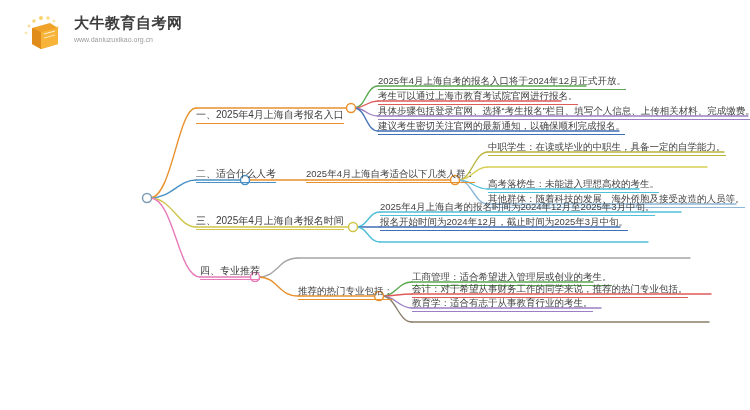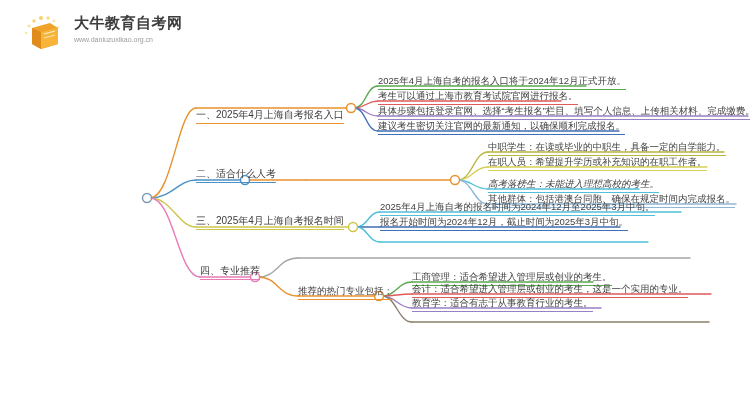--- a/index.html
+++ b/index.html
@@ -186,33 +186,33 @@
 
   <div class="node lvl1 ul" style="left:196px; top:108px; border-bottom-color:#e8912d;">一、2025年4月上海自考报名入口</div>
 
   <div class="node lvl2 ul" style="left:378px; top:74px; border-bottom-color:#5aa84f;">2025年4月上海自考的报名入口将于2024年12月正式开放。</div>
   <div class="node lvl2 ul" style="left:378px; top:89px; border-bottom-color:#e05a5a;">考生可以通过上海市教育考试院官网进行报名。</div>
   <div class="node lvl2 ul" style="left:378px; top:104px; border-bottom-color:#9b7fc4;">具体步骤包括登录官网、选择“考生报名”栏目、填写个人信息、上传相关材料、完成缴费。</div>
   <div class="node lvl2 ul" style="left:378px; top:119px; border-bottom-color:#3f6fb5;">建议考生密切关注官网的最新通知，以确保顺利完成报名。</div>
 
   <div class="node lvl1 ul" style="left:196px; top:167px; border-bottom-color:#4a90c4;">二、适合什么人考</div>
 
+  <div class="node lvl2 ul" style="left:306px; top:167px; border-bottom-color:#e8912d;">2025年4月上海自考适合以下几类人群：</div>
 
   <div class="node lvl3 ul" style="left:488px; top:140px; border-bottom-color:#b9b43a;">中职学生：在读或毕业的中职生，具备一定的自学能力。</div>
-  <div class="node lvl3 ul" style="left:488px; top:155px; border-bottom-color:#d6cf55;">在职人员：希望提升学历或补充知识的在职工作者。</div>
-  <div class="node lvl3 ul" style="left:488px; top:177px; border-bottom-color:#4fc0d8;font-style:italic;">高考落榜生：未能进入理想高校的考生。</div>
-  <div class="node lvl3 ul" style="left:488px; top:192px; border-bottom-color:#8fb8d8;">其他群体：包括港澳台同胞、确保在规定时间内完成报名。</div>
+  <div class="node lvl3 ul" style="left:488px; top:177px; border-bottom-color:#4fc0d8;">高考落榜生：未能进入理想高校的考生。</div>
+  <div class="node lvl3 ul" style="left:488px; top:192px; border-bottom-color:#8fb8d8;">其他群体：随着科技的发展、海外侨胞及接受改造的人员等。</div>
 
   <div class="node lvl1 ul" style="left:196px; top:214px; border-bottom-color:#cfc54a;">三、2025年4月上海自考报名时间</div>
 
   <div class="node lvl2 ul" style="left:380px; top:200px; border-bottom-color:#4fc0d8;">2025年4月上海自考的报名时间为2024年12月至2025年3月中旬。</div>
   <div class="node lvl2 ul" style="left:380px; top:215px; border-bottom-color:#3f6fb5;">报名开始时间为2024年12月，截止时间为2025年3月中旬。</div>
 
   <div class="node lvl1 ul" style="left:200px; top:264px; border-bottom-color:#e87bb8;">四、专业推荐</div>
 
 
   <div class="node lvl2 ul" style="left:298px; top:284px; border-bottom-color:#e8912d;">推荐的热门专业包括：</div>
 
   <div class="node lvl3 ul" style="left:412px; top:270px; border-bottom-color:#5aa84f;">工商管理：适合希望进入管理层或创业的考生。</div>
-  <div class="node lvl3 ul" style="left:412px; top:282px; border-bottom-color:#e05a5a;">会计：适合希望进入管理层或创业的考生，这是一个实用的专业。</div>
+  <div class="node lvl3 ul" style="left:412px; top:282px; border-bottom-color:#e05a5a;">会计：对于希望从事财务工作的同学来说，推荐的热门专业包括。</div>
   <div class="node lvl3 ul" style="left:412px; top:296px; border-bottom-color:#9b7fc4;">教育学：适合有志于从事教育行业的考生。</div>
 
 </div>
 
 </body></html>

